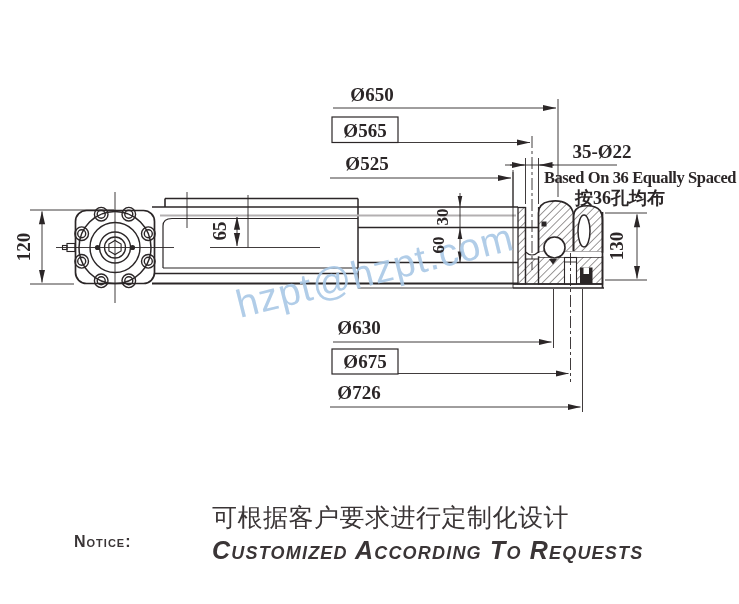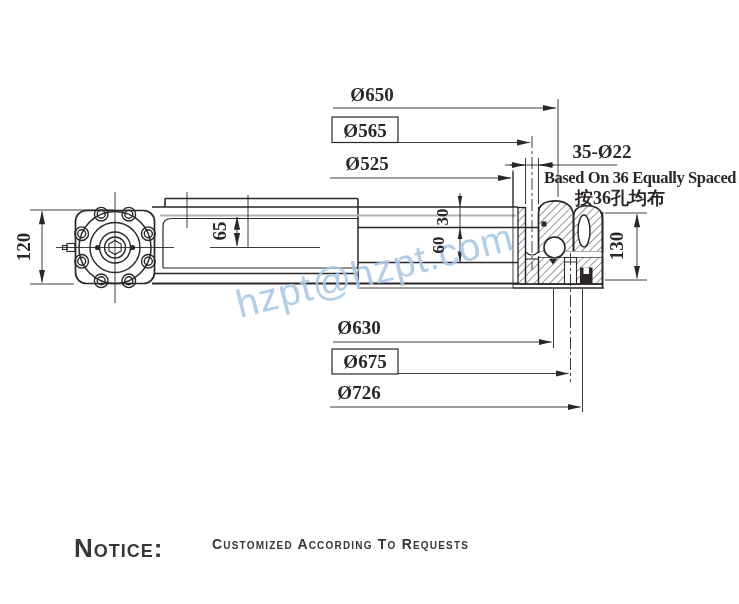--- a/index.html
+++ b/index.html
@@ -8,24 +8,24 @@
   svg{position:absolute;left:0;top:0;}
   .dim-t{font-family:"Liberation Serif",serif;font-weight:bold;font-size:19px;fill:#2b2627;}
   .dim-s{font-family:"Liberation Serif",serif;font-weight:bold;font-size:17px;fill:#2b2627;}
   .note-en{font-family:"Liberation Serif",serif;font-weight:bold;font-size:16.5px;fill:#2b2627;letter-spacing:-0.4px;}
   .note-cn{font-family:"Liberation Serif",serif;font-weight:bold;font-size:18px;fill:#2b2627;}
   .wm{font-family:"Liberation Sans",sans-serif;font-size:39px;letter-spacing:1px;opacity:0.9;}
   .notice-cn-label{position:absolute;left:92px;top:503px;font-size:25px;color:#3a3536;
       font-family:"Liberation Sans",sans-serif;letter-spacing:2px;}
   .notice-cn-text{position:absolute;left:212px;top:501px;font-size:25px;color:#3a3536;
       font-family:"Liberation Sans",sans-serif;letter-spacing:0.5px;}
-  .notice-en-label{position:absolute;left:74px;top:533px;font-size:26px;color:#3a3536;
+  .notice-en-label{position:absolute;left:74px;top:533px;font-size:16px;color:#3a3536;
       font-family:"Liberation Sans",sans-serif;font-weight:bold;font-variant:small-caps;letter-spacing:1px;}
-  .notice-en-text{position:absolute;left:212px;top:536px;font-size:14px;color:#3a3536;
-      font-family:"Liberation Sans",sans-serif;font-weight:bold;font-variant:small-caps;letter-spacing:1.2px;}
+  .notice-en-text{position:absolute;left:212px;top:536px;font-size:25px;color:#3a3536;
+      font-family:"Liberation Sans",sans-serif;font-weight:bold;font-variant:small-caps;letter-spacing:1.2px;font-style:italic;}
 </style>
 </head>
 <body>
 
 <div id="canvas">
 <svg width="739" height="604" viewBox="0 0 739 604">
   <defs>
     <marker id="arr" markerUnits="userSpaceOnUse" markerWidth="14" markerHeight="8" refX="13" refY="4" orient="auto">
       <path d="M0,0.9 L13.2,4 L0,7.1 Z" fill="#2b2627"></path>
     </marker>
@@ -190,15 +190,16 @@
     <text class="dim-t" x="365" y="368">Ø675</text>
     <text class="dim-t" x="359" y="399">Ø726</text>
     <text class="dim-t" x="30" y="247" transform="rotate(-90 30 247)">120</text>
     <text class="dim-t" x="226" y="231" transform="rotate(-90 226 231)">65</text>
     <text class="dim-s" x="448" y="217" transform="rotate(-90 448 217)">30</text>
     <text class="dim-s" x="444" y="245" transform="rotate(-90 444 245)">60</text>
     <text class="dim-t" x="623" y="246" transform="rotate(-90 623 246)">130</text>
   </g>
 </svg>
 
+  <div class="notice-cn-text">可根据客户要求进行定制化设计</div>
   <div class="notice-en-label">Notice:</div>
   <div class="notice-en-text">Customized According To Requests</div>
 </div>
 
 </body></html>

